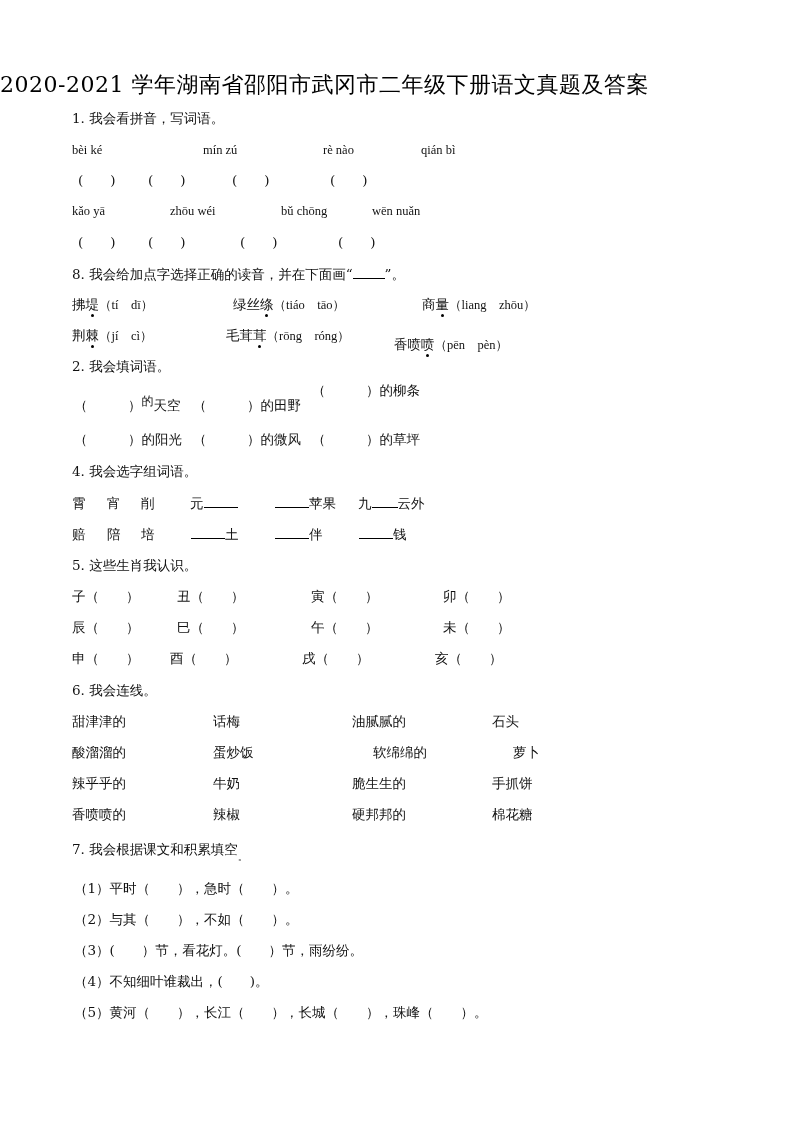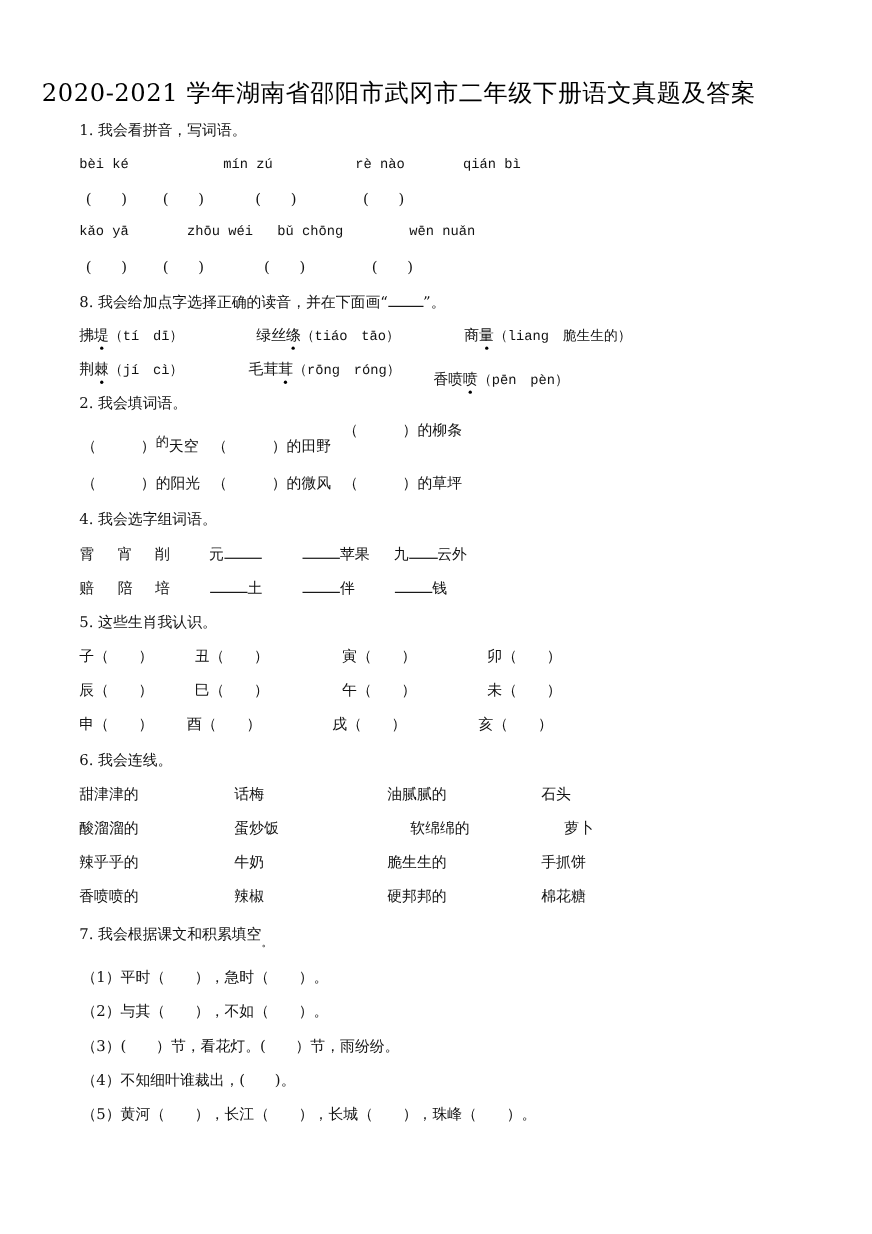--- a/index.html
+++ b/index.html
@@ -1,22 +1,22 @@
 <!DOCTYPE html>
 <html><head>
 <meta charset="utf-8">
 <style>
   html, body { margin:0; padding:0; background:#ffffff; }
   body { width:793px; height:1122px; position:relative; overflow:hidden;
          font-family: "DejaVu Serif", "Liberation Serif", serif; color:#111; }
   .abs { position:absolute; white-space:nowrap; }
-  .title { left:0; width:725px; top:70px; text-align:center; font-size:22px; letter-spacing:0.5px; color:#000; }
+  .title { left:0; width:725px; top:70px; text-align:left; font-size:22px; letter-spacing:0.5px; color:#000; }
   .q { font-size:13.5px; left:72px; }
   .t { font-size:13.5px; }
-  .py { font-family: Liberation Mono, monospace; font-size:12.5px; }
+  .py { font-family: Liberation Serif, serif; font-size:12.5px; }
   .dot { position:relative; }
   .dot::after { content:""; position:absolute; left:50%; bottom:-5px; width:3px; height:3px; margin-left:-1.5px; background:#000; border-radius:50%; }
   .uline { display:inline-block; border-bottom:1px solid #000; height:12px; vertical-align:baseline; }
   .sup { font-size:12px; position:relative; top:-5px; }
 </style>
 </head>
 <body>
 
 <div class="abs title">2020-2021 学年湖南省邵阳市武冈市二年级下册语文真题及答案</div>
 
@@ -26,40 +26,40 @@
 <div class="abs py" style="top:143px;left:323px">rè nào</div>
 <div class="abs py" style="top:143px;left:421px">qián bì</div>
 
 <div class="abs t" style="top:172px;left:78px">(　　)</div>
 <div class="abs t" style="top:172px;left:148px">(　　)</div>
 <div class="abs t" style="top:172px;left:232px">(　　)</div>
 <div class="abs t" style="top:172px;left:330px">(　　)</div>
 
 <div class="abs py" style="top:204px;left:72px">kǎo yā</div>
 <div class="abs py" style="top:204px;left:170px">zhōu wéi</div>
-<div class="abs py" style="top:204px;left:252px">bǔ chōng</div>
+<div class="abs py" style="top:204px;left:281px">bǔ chōng</div>
 <div class="abs py" style="top:204px;left:372px">wēn nuǎn</div>
 
 <div class="abs t" style="top:234px;left:78px">(　　)</div>
 <div class="abs t" style="top:234px;left:148px">(　　)</div>
 <div class="abs t" style="top:234px;left:240px">(　　)</div>
 <div class="abs t" style="top:234px;left:338px">(　　)</div>
 
 <div class="abs q" style="top:266px">
   <span>8. 我会给加点字选择正确的读音，并在下面画“</span><span class="uline" style="width:32px"></span><span>”。</span>
 </div>
 
 <div class="abs t" style="top:296px;left:72px">
   <span>拂</span><span class="dot">堤</span><span class="py">（tí　dī）</span>
 </div>
 <div class="abs t" style="top:296px;left:233px">
   <span>绿丝</span><span class="dot">绦</span><span class="py">（tiáo　tāo）</span>
 </div>
 <div class="abs t" style="top:296px;left:422px">
-  <span>商</span><span class="dot">量</span><span class="py">（liang　脆生生的）</span>
+  <span>商</span><span class="dot">量</span><span class="py">（liang　zhōu）</span>
 </div>
 
 <div class="abs t" style="top:327px;left:72px">
   <span>荆</span><span class="dot">棘</span><span class="py">（jí　cì）</span>
 </div>
 <div class="abs t" style="top:327px;left:226px">
   <span>毛茸</span><span class="dot">茸</span><span class="py">（rōng　róng）</span>
 </div>
 <div class="abs t" style="top:336px;left:394px">
   <span>香喷</span><span class="dot">喷</span><span class="py">（pēn　pèn）</span>

